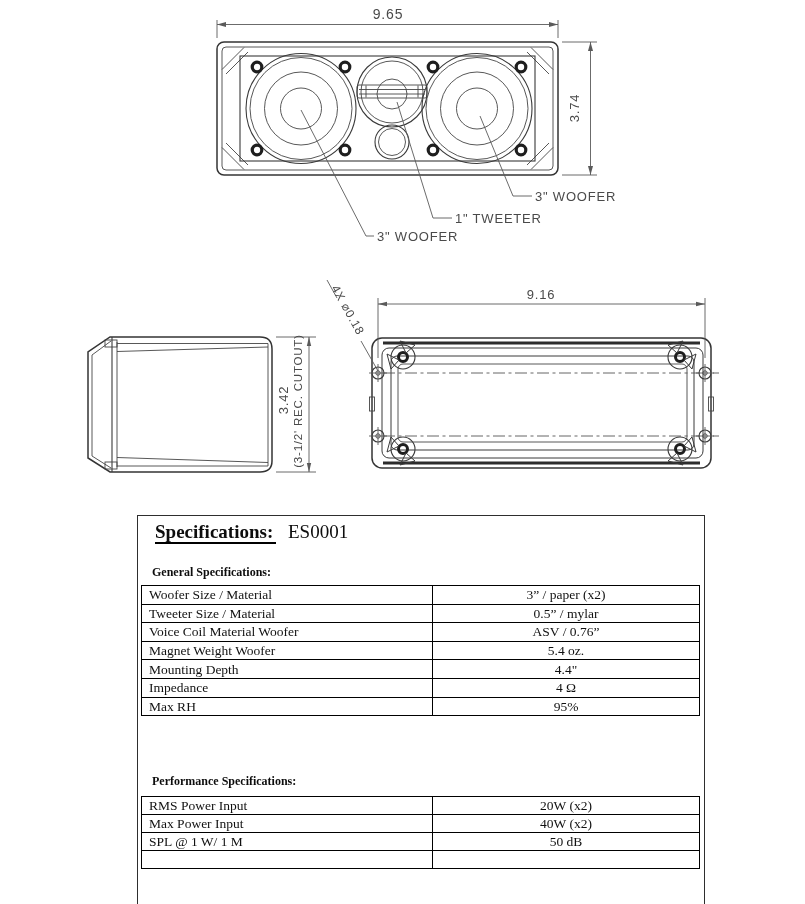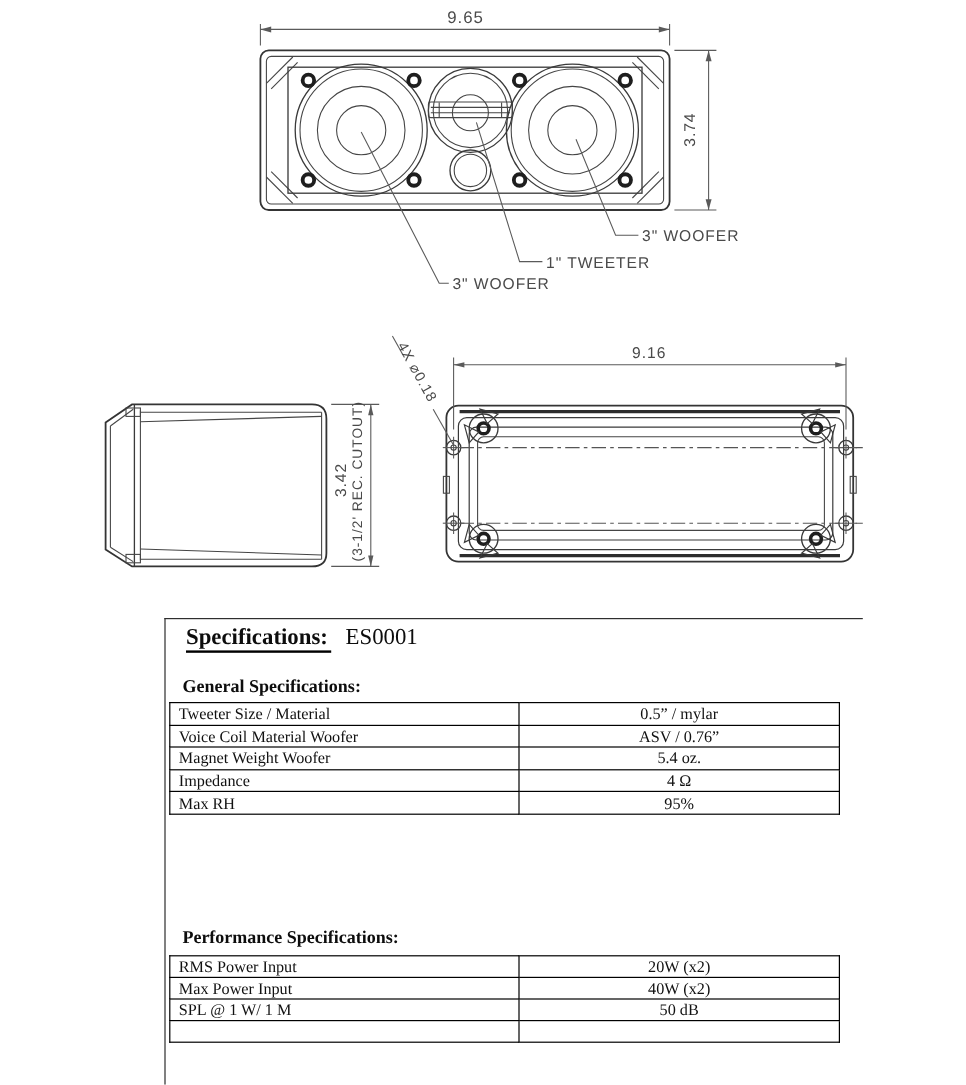--- a/index.html
+++ b/index.html
@@ -17,25 +17,25 @@
   .cl   { stroke:#555555; fill:none; stroke-width:0.9; stroke-dasharray:12 3.5 3 3.5; }
   .arr  { fill:#5a5a5a; stroke:none; }
   .screw{ stroke:#1e1e1e; fill:#ffffff; stroke-width:3.2; }
   .donut{ stroke:#1e1e1e; fill:none; stroke-width:3; }
   .flap { stroke:#3a3a3a; fill:none; stroke-width:1; }
   text.dtxt { fill:#4a4a4a; font-family:"Liberation Sans", sans-serif; letter-spacing:0.8px; }
 
   
   .spec-box { position:absolute; left:137px; top:515px; width:566px; height:389px;
               border:1px solid #2e2e2e; border-bottom:none; background:#fff;
-              font-family:"Liberation Serif", serif; color:#0d0d0d;padding-left:36px; }
+              font-family:"Liberation Serif", serif; color:#0d0d0d; }
   .spec-title { position:absolute; left:17px; top:5px; font-size:19px; white-space:nowrap; }
   .spec-title .t-bold { font-weight:bold; border-bottom:2px solid #000; padding-right:3px; }
   .spec-title .t-model { font-weight:normal; margin-left:7px; }
-  .sec-head { position:absolute; left:14px; font-size:15px; font-weight:bold; white-space:nowrap; }
+  .sec-head { position:absolute; left:14px; font-size:12px; font-weight:bold; white-space:nowrap; }
   .g-head { top:49px; }
   .p-head { top:258px; }
   .spec-table { position:absolute; left:3px; width:559px; border-collapse:collapse;
                 table-layout:fixed; font-size:13.5px; color:#111; }
   .g-table { top:69px; }
   .p-table { top:280px; }
   .spec-table td { border:1px solid #000; padding:0; line-height:15px; vertical-align:middle;
                    overflow:hidden; white-space:nowrap; }
   .g-table td { height:17.6px; }
   .p-table td { height:17px; }
@@ -223,30 +223,38 @@
   <div class="spec-box">
     <div class="spec-title">
       <span class="t-bold">Specifications:</span>
       <span class="t-model">ES0001</span>
     </div>
 
     <div class="sec-head g-head">General Specifications:</div>
     <table class="spec-table g-table">
       <tbody>
         <tr>
+          <td class="lbl">Woofer Size / Material</td>
+          <td class="val">3” / paper (x2)</td>
+        </tr>
+        <tr>
           <td class="lbl">Tweeter Size / Material</td>
           <td class="val">0.5” / mylar</td>
         </tr>
         <tr>
           <td class="lbl">Voice Coil Material Woofer</td>
           <td class="val">ASV / 0.76”</td>
         </tr>
         <tr>
           <td class="lbl">Magnet Weight Woofer</td>
           <td class="val">5.4 oz.</td>
+        </tr>
+        <tr>
+          <td class="lbl">Mounting Depth</td>
+          <td class="val">4.4"</td>
         </tr>
         <tr>
           <td class="lbl">Impedance</td>
           <td class="val">4 Ω</td>
         </tr>
         <tr>
           <td class="lbl">Max RH</td>
           <td class="val">95%</td>
         </tr>
       </tbody>

